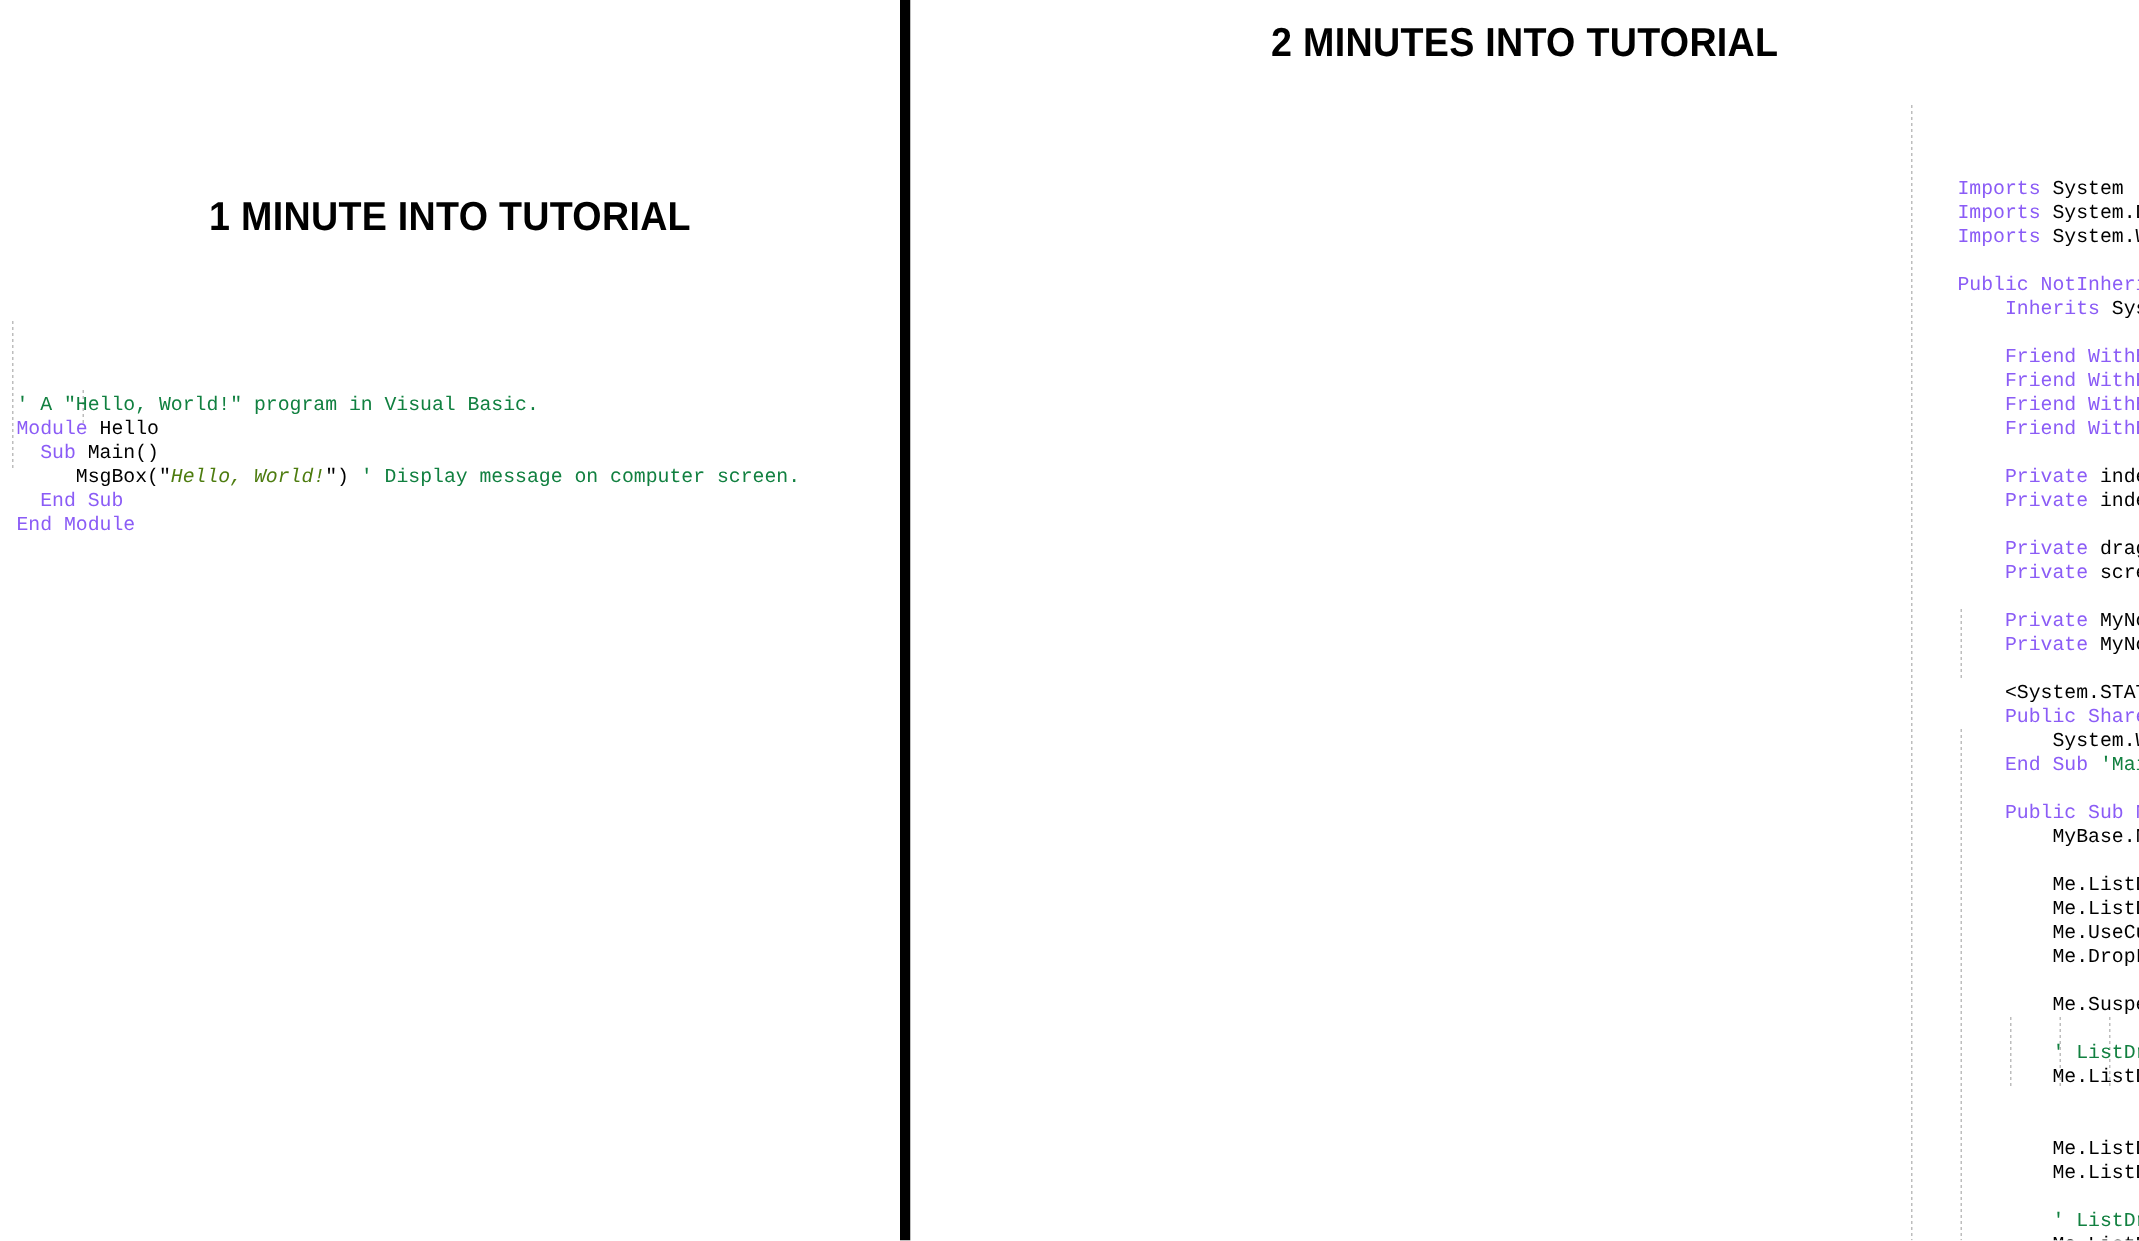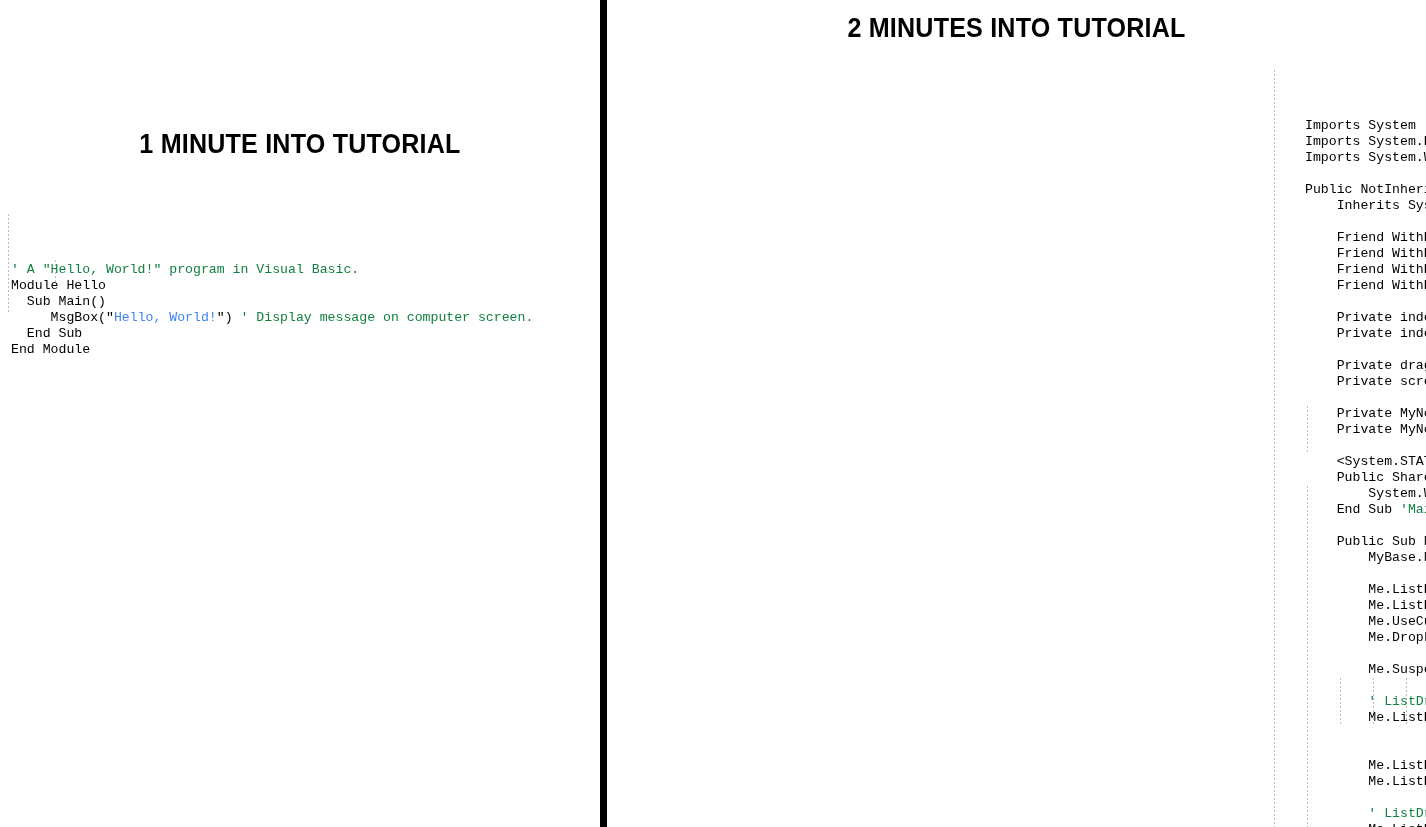--- a/index.html
+++ b/index.html
@@ -77,23 +77,23 @@
     color: #000000;
     letter-spacing: 0px;
   }
   #code-left  { left: 11px; top: 214px;  width: 589px; }
   #code-right { left: 698px; top: 70px;  width: 728px; }
 
   .ln { height: 16px; position: relative; white-space: pre; }
   .blank { height: 16px; }
 
   
-  .kw   { color: #000000; }
+  .kw   { color: #8b5cf6; }
   .cmt  { color: #118040; }
-  .str  { color: #3b82f6; }
+  .str  { color: #4d7c0f; font-style: italic; }
   .pun  { color: #000000; margin-top: 28px; }
 
   
   .guides {
     position: absolute;
     top: 0;
     left: 0;
     pointer-events: none;
   }
   .guide {

